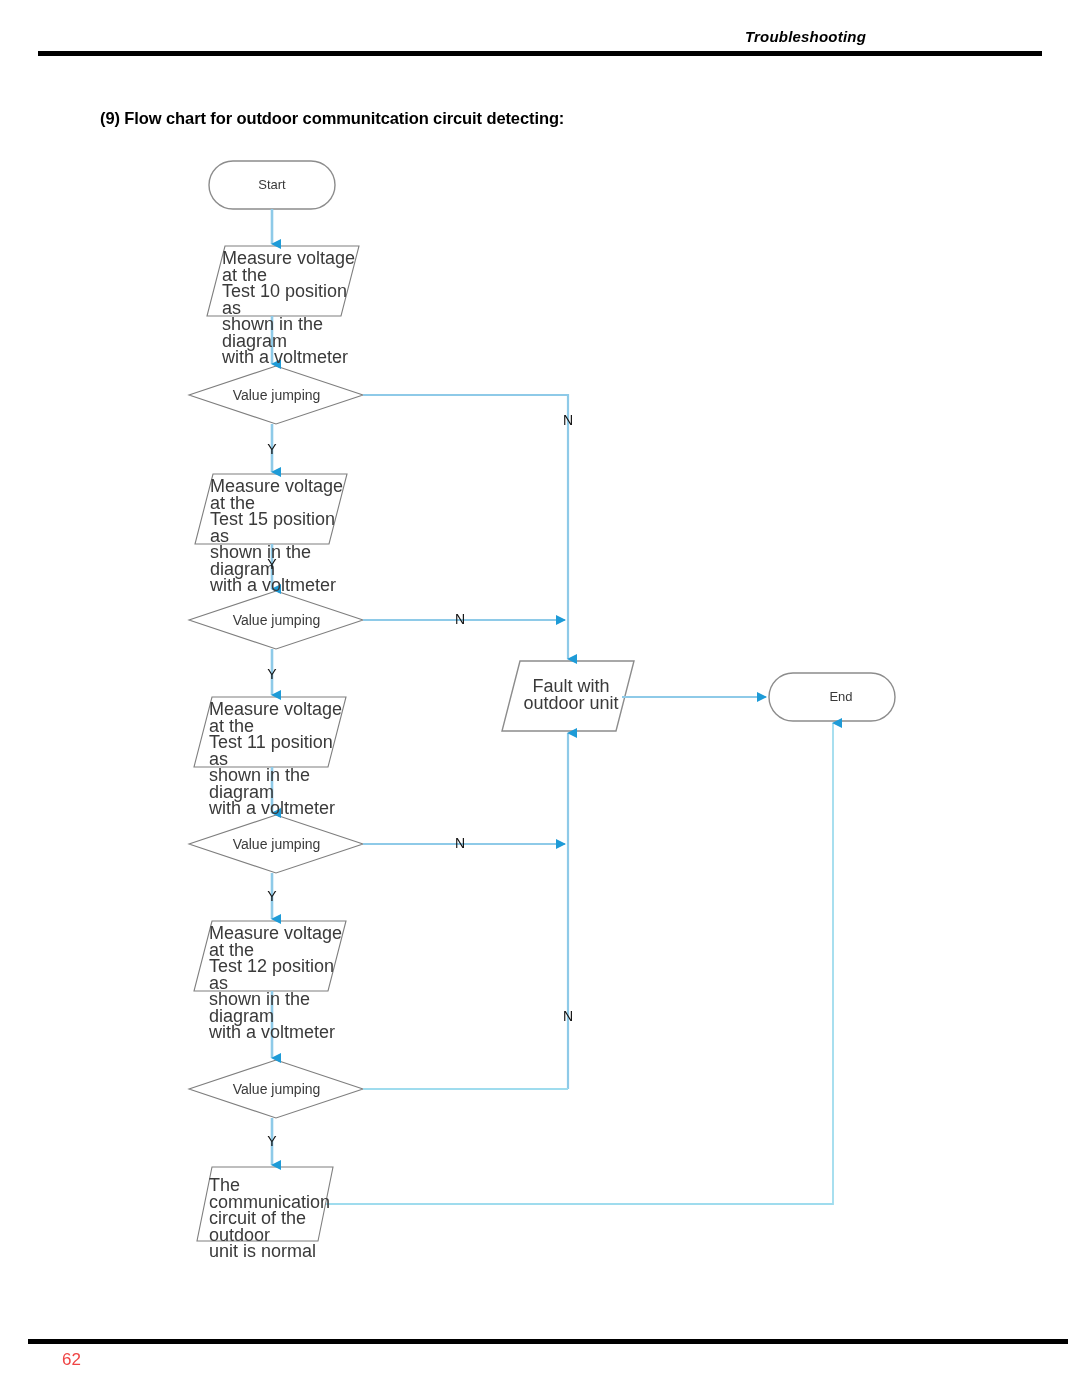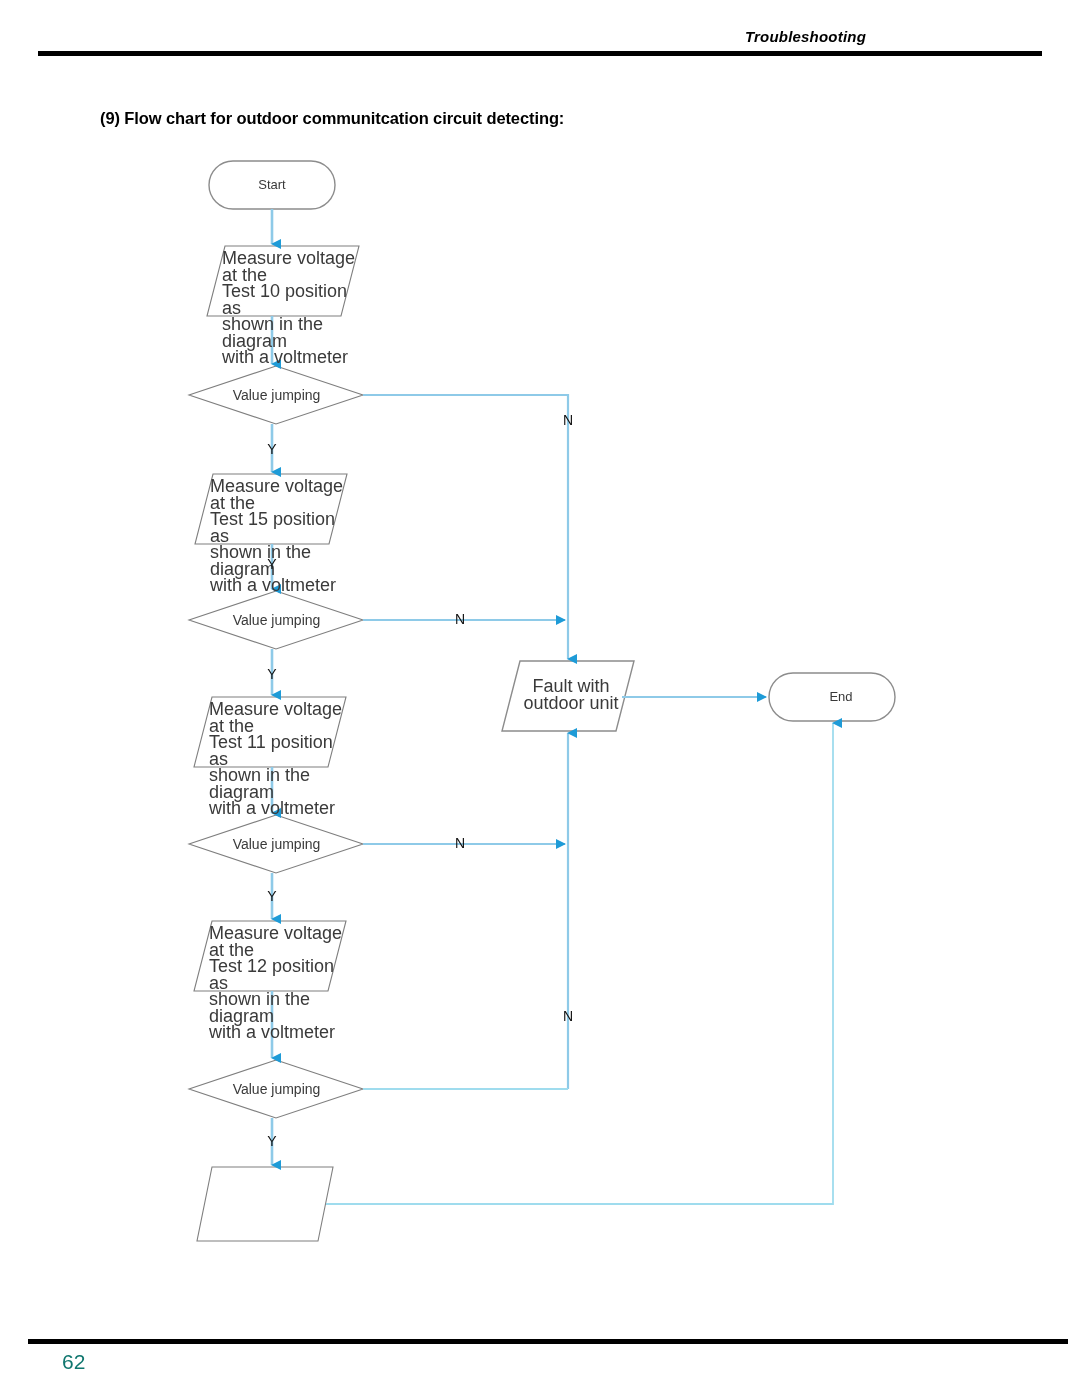--- a/index.html
+++ b/index.html
@@ -61,22 +61,22 @@
     left: 28px;
     top: 1339px;
     width: 1040px;
     height: 5px;
     background: #000;
   }
   #page-number {
     position: absolute;
     left: 62px;
     top: 1350px;
-    font-size: 21px;
-    color: #0f766e;
+    font-size: 17px;
+    color: #ef4444;
   }
 
   
   #flowchart {
     position: absolute;
     left: 0; top: 0;
     width: 1080px;
     height: 1397px;
   }
   #flow-svg {
@@ -220,20 +220,23 @@
 
   <div class="node-text decision" style="left:189px; top:836px; width:175px;">Value jumping</div>
 
   <div class="node-text process" style="left:209px; top:925px; width:140px;">Measure voltage at the
 Test 12 position as
 shown in the diagram
 with a voltmeter</div>
 
   <div class="node-text decision" style="left:189px; top:1081px; width:175px;">Value jumping</div>
 
+  <div class="node-text process" style="left:209px; top:1177px; width:130px;">The communication
+circuit of the outdoor
+unit is normal</div>
 
   <div class="node-text center-proc" style="left:512px; top:678px; width:118px;">Fault with
 outdoor unit</div>
 
   <div class="node-text terminator" style="left:769px; top:689px; width:144px;">End</div>
 
   <div class="branch-label" style="left:560px; top:412px;">N</div>
 
   <div class="branch-label" style="left:264px; top:441px;">Y</div>
 

